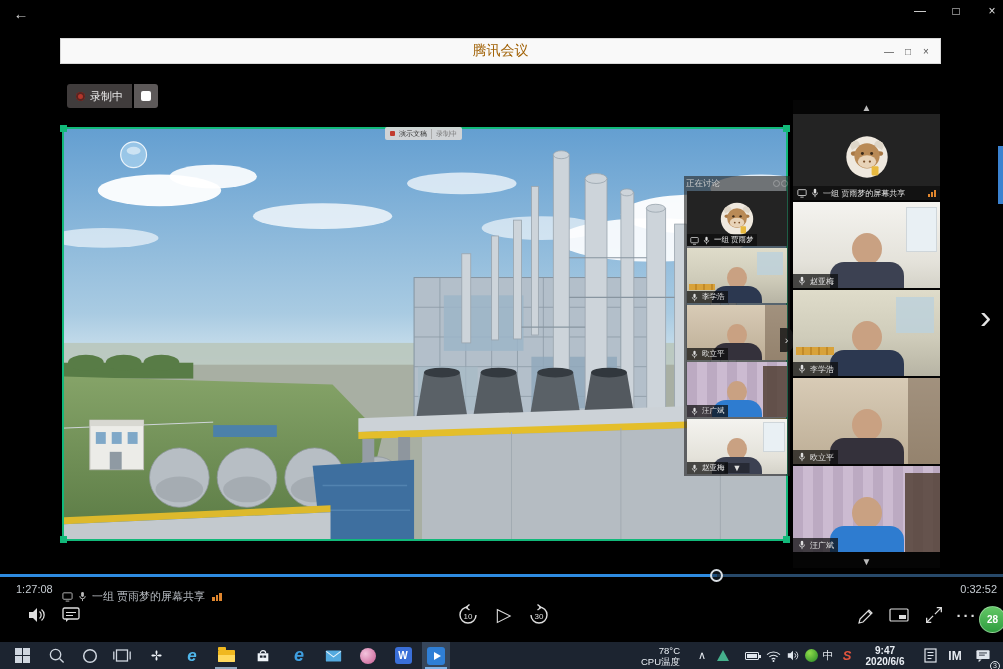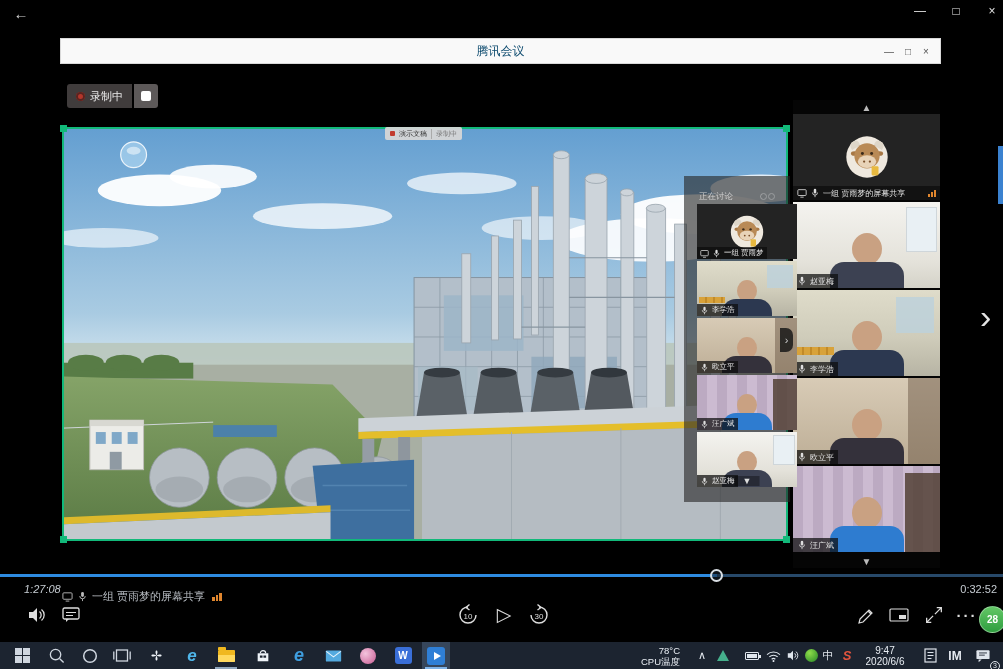--- a/index.html
+++ b/index.html
@@ -10,21 +10,21 @@
   
   .back-btn{position:absolute;left:8px;top:2px;width:26px;height:22px;font-size:15px;color:#d8d8d8;
             display:flex;align-items:center;justify-content:center;cursor:pointer;}
   .win-ctl{position:absolute;top:0;width:34px;height:22px;display:flex;align-items:center;justify-content:center;
            color:#e2e2e2;font-size:12px;}
   .win-ctl.min{left:903px;} .win-ctl.max{left:939px;} .win-ctl.cls{left:975px;}
 
   
   .titlebar{position:absolute;left:60px;top:38px;width:881px;height:26px;background:#f9f9f9;
             border:1px solid #d9d9d9;display:flex;align-items:center;justify-content:center;}
-  .titlebar .t{font-size:12px;color:#0c4a6e;}
+  .titlebar .t{font-size:14px;color:#a16207;}
   .tb-ctl{position:absolute;top:0;width:18px;height:24px;display:flex;align-items:center;justify-content:center;
           color:#555;font-size:10px;}
   .tb-ctl.min{right:42px;} .tb-ctl.max{right:23px;} .tb-ctl.cls{right:5px;}
 
   
   .rec-chip{position:absolute;left:67px;top:84px;height:24px;display:flex;gap:2px;}
   .rec-main{display:flex;align-items:center;gap:5px;background:#403c3c;border-radius:3px 0 0 3px;padding:0 9px;}
   .rec-dot{width:9px;height:9px;border-radius:50%;background:#b3362b;box-shadow:0 0 0 2px #5a2420 inset;}
   .rec-txt{font-size:11px;color:#eaeaea;}
   .rec-stop{width:24px;height:24px;background:#5d5959;border-radius:0 3px 3px 0;display:flex;align-items:center;justify-content:center;}
@@ -66,21 +66,21 @@
               background:rgba(12,12,12,.72);padding:2px 4px;font-size:8px;color:#e2e2e2;
               max-width:100%;overflow:hidden;white-space:nowrap;}
   .tile-label.full{right:0;}
   .tile-label .nm{overflow:hidden;text-overflow:ellipsis;}
   .bars{display:flex;align-items:flex-end;gap:1px;margin-left:auto;padding-left:3px;}
   .bars i{display:block;width:2px;background:#e0862e;}
   .bars i:nth-child(1){height:3px;} .bars i:nth-child(2){height:5px;} .bars i:nth-child(3){height:7px;}
 
   
   .panel{position:absolute;left:684px;top:176px;width:106px;background:rgba(38,38,38,.62);
-         padding:13px;z-index:20;}
+         padding:0;z-index:20;}
   .panel-h{display:flex;align-items:center;justify-content:space-between;height:15px;padding:0 2px;}
   .panel-h .ttl{font-size:8.5px;color:#cfcfcf;}
   .panel-logo{display:flex;gap:1px;opacity:.3;}
   .panel-logo i{width:7px;height:7px;border:1px solid #fff;border-radius:50%;display:block;}
   .ptile{position:relative;width:100px;height:55px;margin:0 auto 2px;background:#181818;overflow:hidden;}
   .ptile .head{width:20px;height:22px;} .ptile .body{width:50px;height:17px;}
   .ptile .tile-label{font-size:7.5px;padding:1px 3px;}
   .pn-down{position:absolute;left:50%;bottom:1px;transform:translateX(-50%);font-size:9px;color:#ddd;
            background:rgba(0,0,0,.35);padding:0 8px;line-height:10px;z-index:5;}
   .panel-handle{position:absolute;right:-3px;top:152px;width:13px;height:24px;background:rgba(25,25,25,.85);
@@ -98,21 +98,21 @@
   .edge-chevron{position:absolute;left:980px;top:296px;font-size:34px;color:#e4e4e4;line-height:40px;z-index:25;}
   .edge-scroll{position:absolute;left:998px;top:146px;width:5px;height:58px;background:#3b82d0;z-index:25;}
 
   
   .timeline{position:absolute;left:0;top:569px;width:1003px;height:12px;z-index:30;}
   .track{position:absolute;left:0;right:0;top:5px;height:3px;background:#27496a;}
   .played{position:absolute;left:0;top:5px;height:3px;background:#2e8be0;}
   .thumb{position:absolute;top:0px;width:13px;height:13px;border-radius:50%;border:2px solid #d9dee3;
          background:rgba(25,35,45,.55);}
   .time{position:absolute;top:583px;font-size:11px;color:#c6ccd2;z-index:30;}
-  .time.l{left:24px;font-style:italic;} .time.r{right:6px;}
+  .time.l{left:16px;} .time.r{right:6px;}
   .nowplaying{position:absolute;left:62px;top:589px;display:flex;align-items:center;gap:4px;z-index:30;}
   .nowplaying .nm{font-size:11px;color:#b9bec4;}
   .nowplaying .bars i{width:2.5px;} .nowplaying .bars i:nth-child(1){height:4px;}
   .nowplaying .bars i:nth-child(2){height:6px;} .nowplaying .bars i:nth-child(3){height:8px;}
   .ctl{position:absolute;top:602px;width:26px;height:26px;display:flex;align-items:center;justify-content:center;z-index:30;}
   .ctl svg{display:block;}
   .playg{font-size:19px;color:#ddd;line-height:26px;}
   .dots{font-size:15px;color:#ddd;letter-spacing:2px;font-weight:bold;}
 
   
@@ -130,21 +130,21 @@
   .vplayer{width:18px;height:18px;border-radius:3px;background:#2f7fd6;display:flex;align-items:center;justify-content:center;}
   .vplayer i{width:0;height:0;border-left:7px solid #fff;border-top:4.5px solid transparent;border-bottom:4.5px solid transparent;display:block;margin-left:2px;}
   .cpu{position:absolute;left:616px;top:2.5px;width:64px;text-align:right;font-size:9.5px;line-height:11px;color:#e8edf3;}
   .tray{font-size:11px;color:#e6ebf1;}
   .tri{width:0;height:0;border-left:6px solid transparent;border-right:6px solid transparent;border-bottom:11px solid #45b08c;}
   .batt{position:relative;width:14px;height:8px;border:1px solid #dfe5ec;border-radius:1px;}
   .batt::before{content:"";position:absolute;inset:1px;background:#dfe5ec;}
   .batt::after{content:"";position:absolute;right:-3px;top:2px;width:2px;height:3px;background:#dfe5ec;}
   .greenball{width:13px;height:13px;border-radius:50%;background:radial-gradient(circle at 35% 30%,#8edc4a,#3f9b2f 75%);}
   .sletter{color:#e2543e;font-weight:bold;font-size:13px;font-style:normal;}
-  .clock{position:absolute;left:856px;top:2.5px;width:58px;text-align:center;font-size:10px;line-height:11px;color:#e8edf3;}
+  .clock{position:absolute;left:856px;top:2.5px;width:58px;text-align:center;font-size:10px;line-height:11px;color:#e8edf3;font-weight:bold;}
   .notif-badge{position:absolute;right:-4px;bottom:-2px;width:10px;height:10px;border-radius:50%;
                background:#1c2430;border:1px solid #dfe5ec;color:#dfe5ec;font-size:7px;line-height:8px;text-align:center;}
   .badge56{position:absolute;left:979px;top:606px;width:27px;height:27px;border-radius:50%;z-index:60;
            background:linear-gradient(180deg,#63c766,#2f9e3f);color:#fff;font-size:10px;font-weight:bold;
            display:flex;align-items:center;justify-content:center;border:1px solid rgba(255,255,255,.35);}
 </style>
 </head>
 <body>
 
 <div class="screen">

